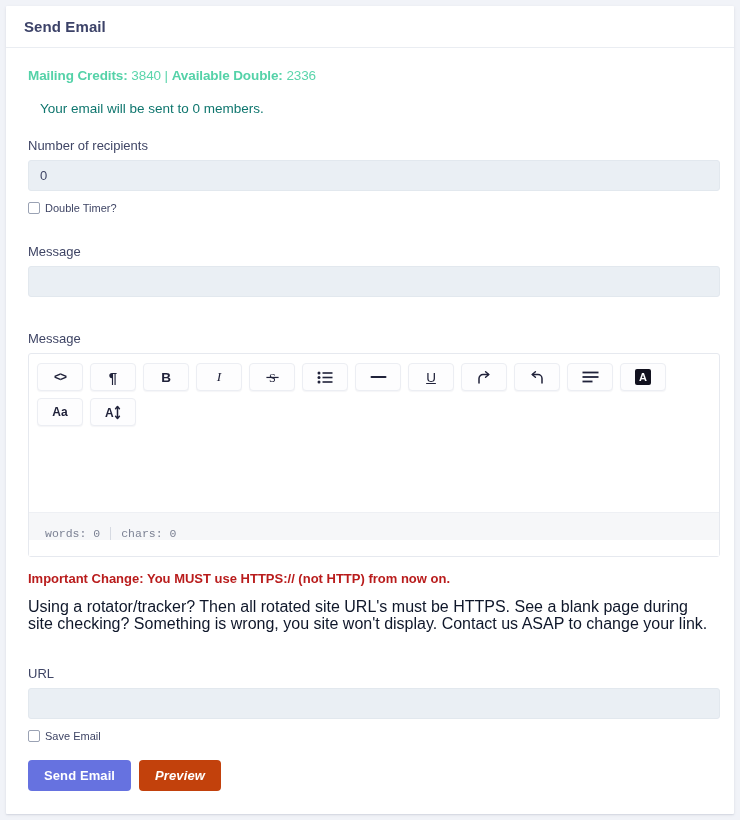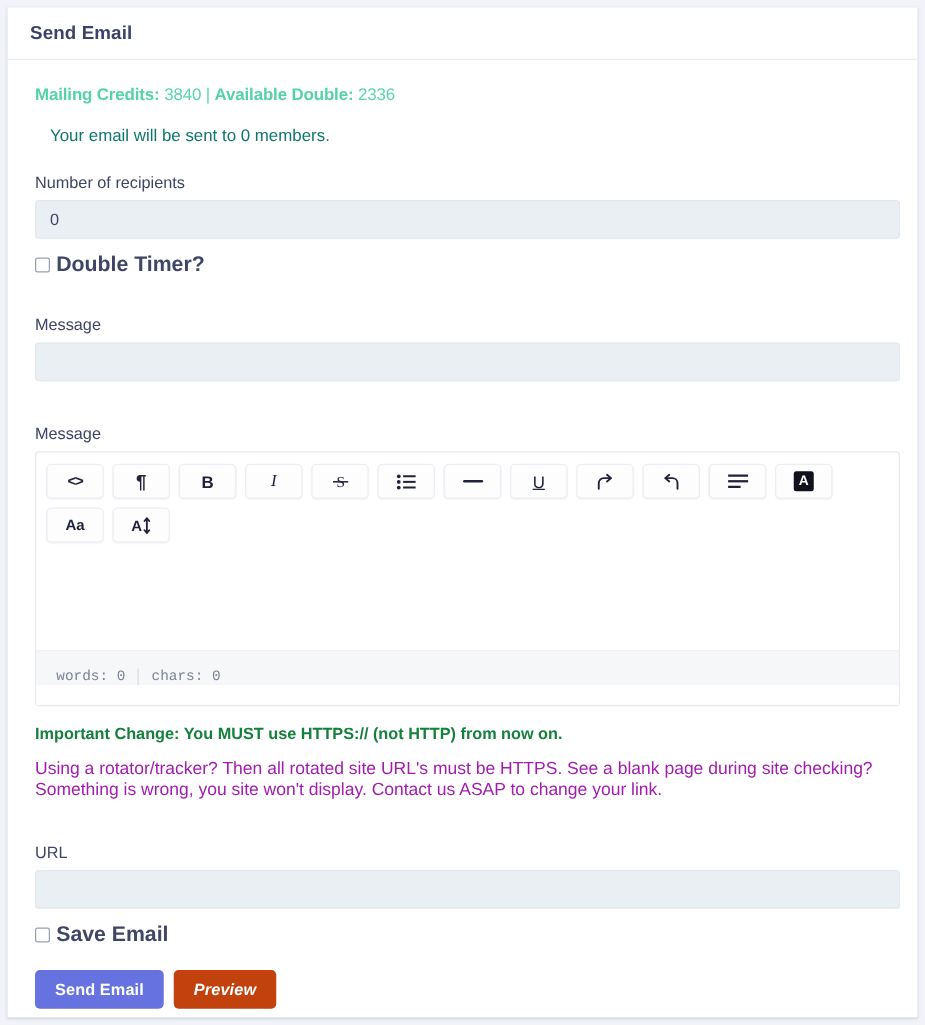--- a/index.html
+++ b/index.html
@@ -80,23 +80,22 @@
   .check-box {
     width: 12px;
     height: 12px;
     border: 1px solid #9aa2b4;
     border-radius: 2px;
     background: #fff;
     display: inline-block;
     flex: none;
   }
   .check-label {
-    font-size: 17px;
+    font-size: 11px;
     color: #3f4565;
-    font-weight: bold;
   }
   .spacer-22 { height: 22px; }
   .spacer-18 { height: 18px; }
   .spacer-14 { height: 14px; }
 
   
   .editor {
     margin-left: 4px;
     width: 692px;
     border: 1px solid #e6e9ef;
@@ -166,26 +165,26 @@
   }
   .editor-foot {
     height: 16px;
     background: #fff;
   }
 
   
   .warn-strong {
     font-size: 13px;
     font-weight: bold;
-    color: #15803d;
+    color: #b91c1c;
     margin: 0 0 12px 4px;
   }
   .warn-body {
-    font-size: 14px;
-    color: #a21caf;
+    font-size: 16px;
+    color: #0f172a;
     line-height: 17px;
     margin: 0 0 0 4px;
     max-width: 690px;
   }
 
   
   .btn-row {
     display: flex;
     gap: 8px;
     margin: 18px 0 0 4px;

